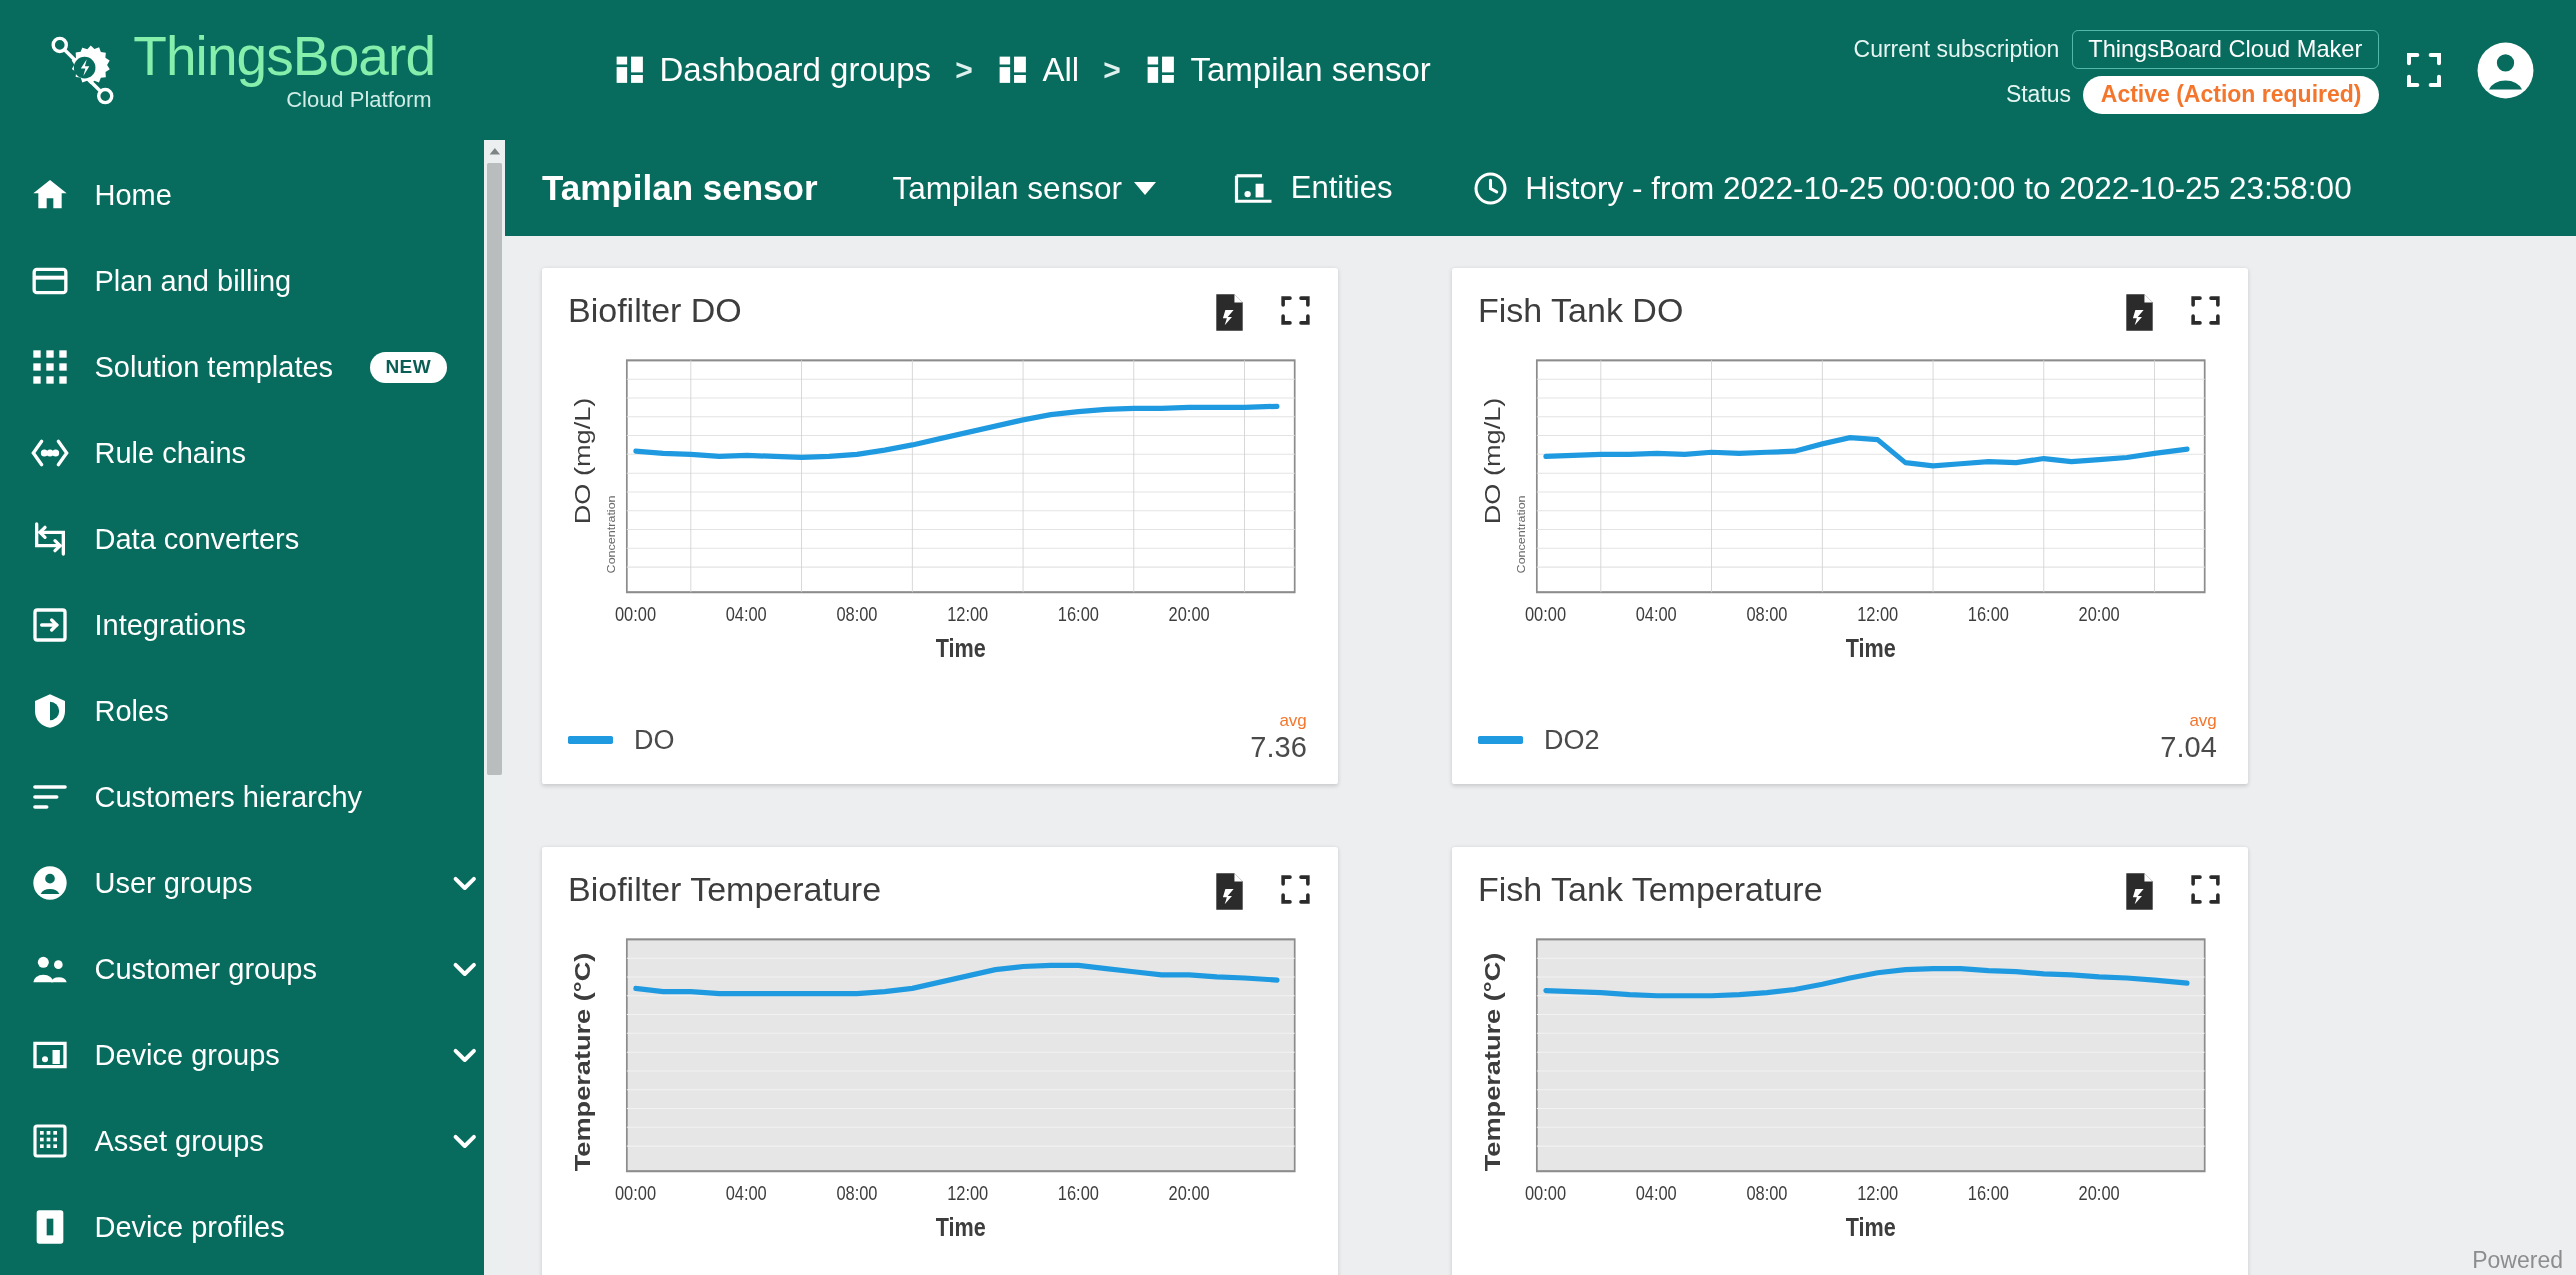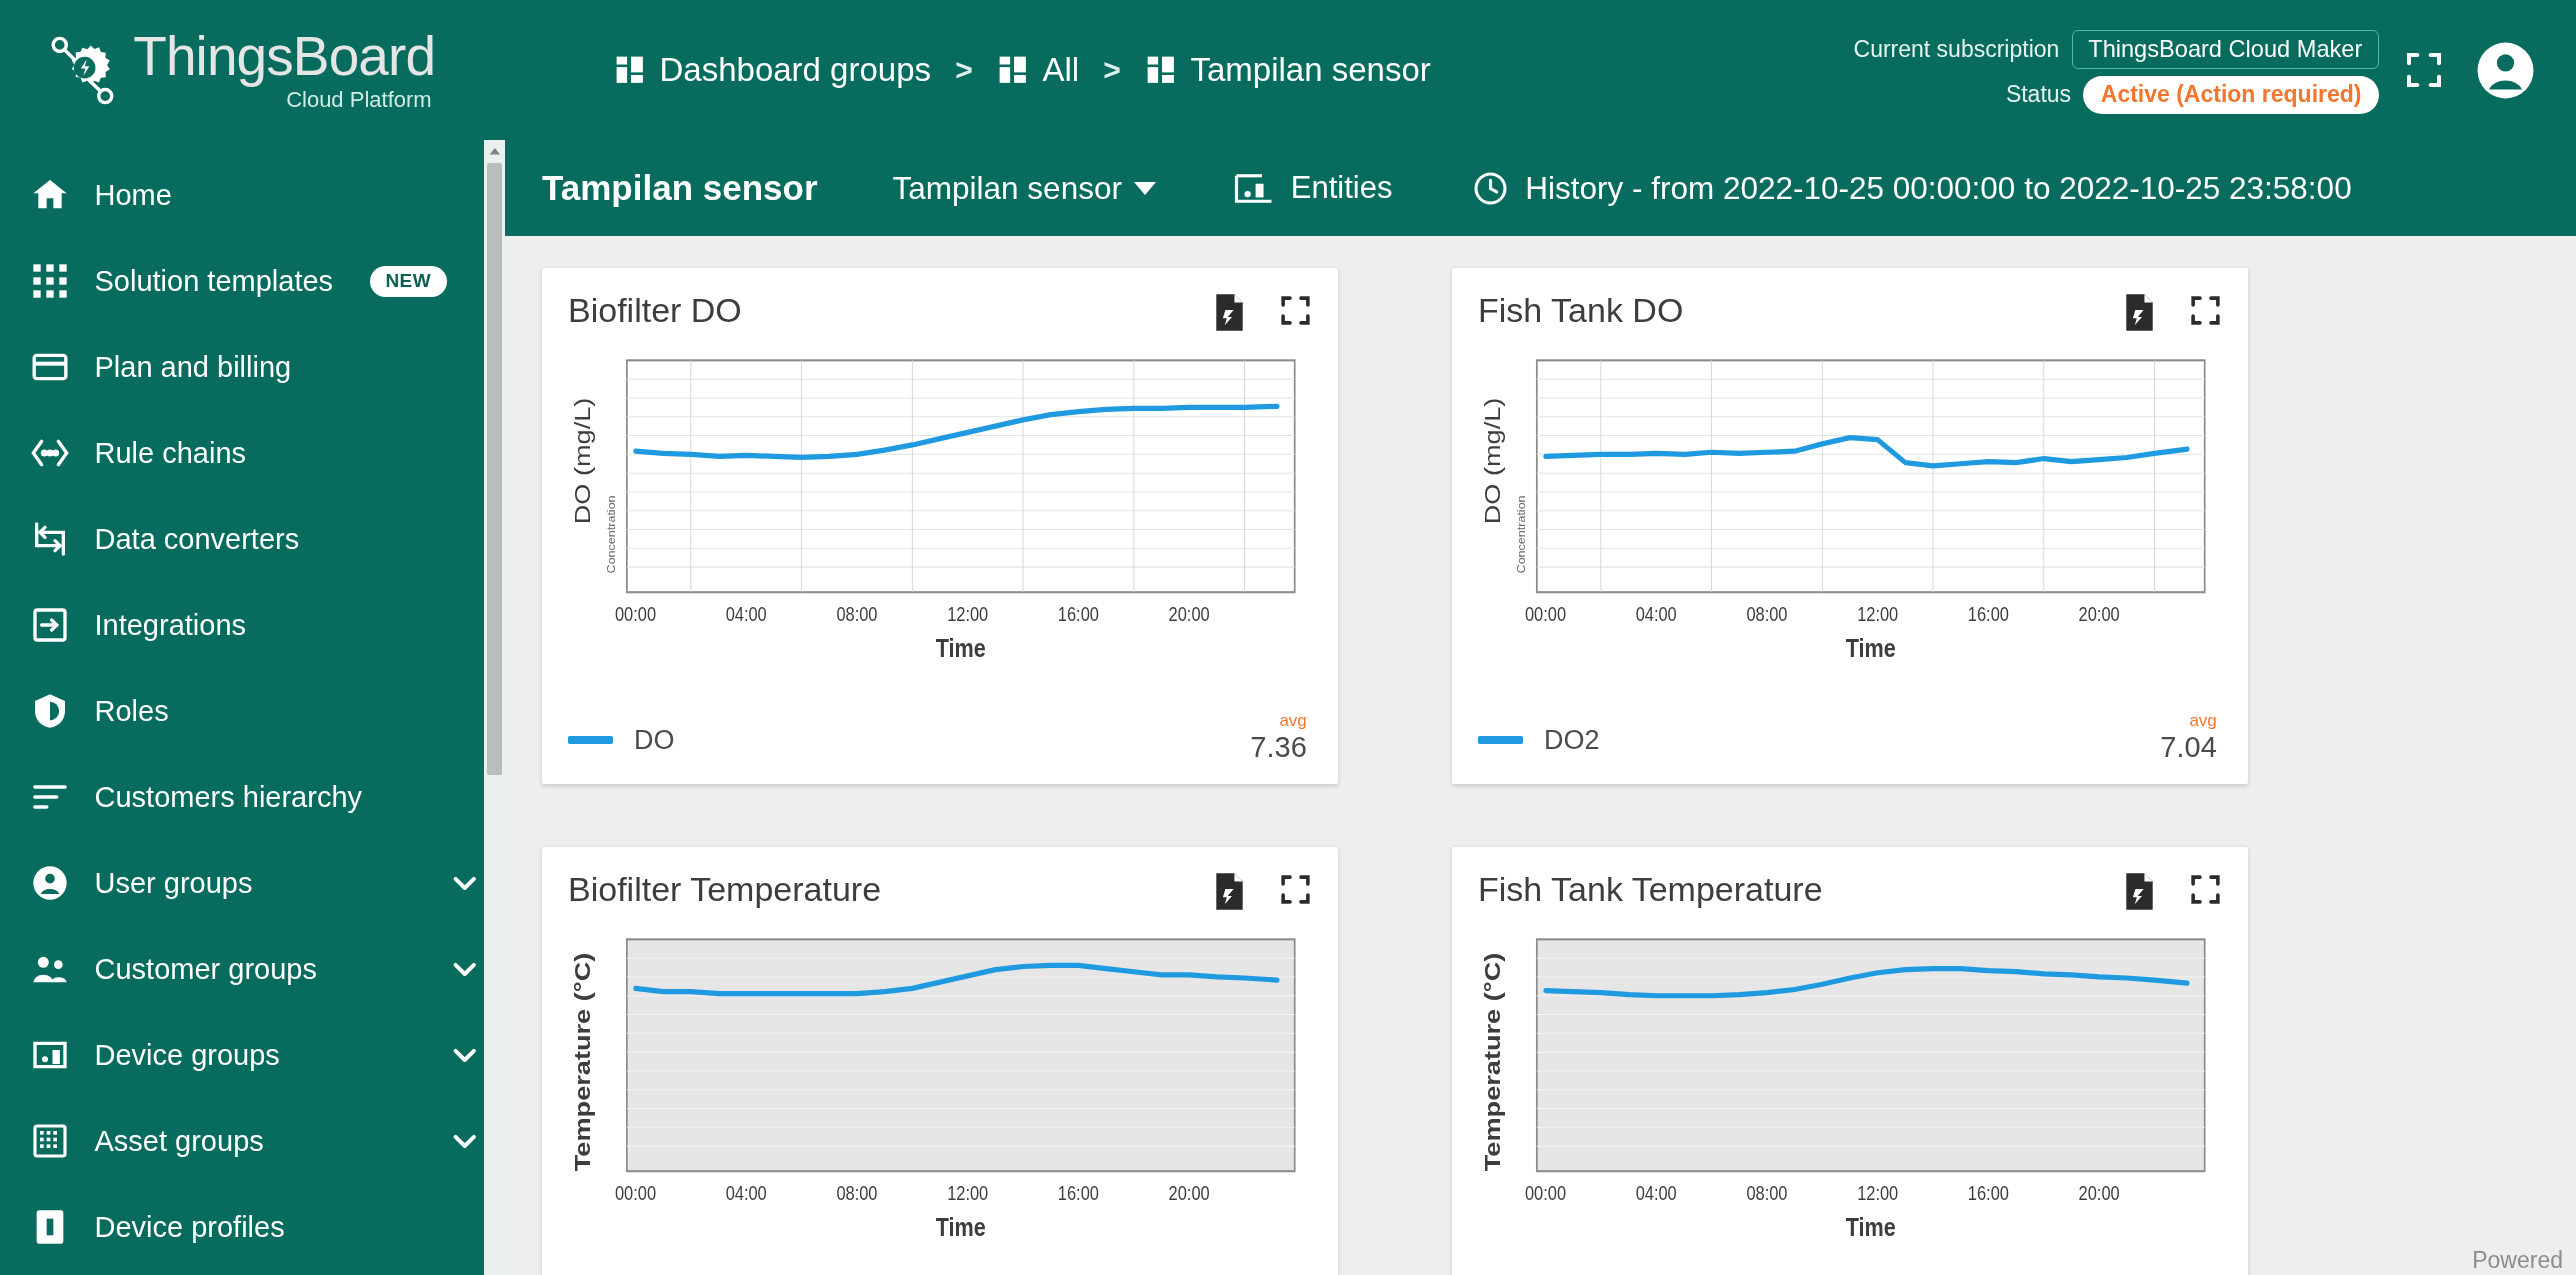--- a/index.html
+++ b/index.html
@@ -26,21 +26,21 @@
     flex: 0 0 542px;
     display: flex;
     align-items: center;
     padding-left: 37px;
     height: 100%;
   }
   .brand-logo { width: 91px; height: 91px; flex: 0 0 91px; }
   .brand-text { margin-left: 5.2px; display:flex; flex-direction: column; align-items: flex-start; }
   .brand-title {
     font-size: 55px;
-    color: #e5e5e5;
+    color: #86efac;
     letter-spacing: -0.9px;
     line-height: 1;
     font-weight: 400;
   }
   .brand-sub {
     font-size: 22px;
     color: #cfece7;
     line-height: 1;
     margin-top: 5.2px;
     align-self: flex-end;
@@ -339,44 +339,44 @@
         <span class="nav-icon">
           <svg viewBox="0 0 24 24" width="40" height="40" fill="#ffffff">
               <path d="M12 3 L22 11 h-3 v9 h-5 v-6 h-4 v6 H5 v-9 H2 z"></path>
             </svg>
         </span>
         <span class="nav-label">Home</span>
       </div>
 
       <div class="nav-item">
         <span class="nav-icon">
+          <svg viewBox="0 0 24 24" width="40" height="40" fill="none" stroke="#ffffff" stroke-width="2">
+              <rect x="2.5" y="5" width="19" height="14" rx="1.6"></rect>
+              <path d="M2.5 10 H21.5" stroke-width="2.4"></path>
+            </svg>
+        </span>
+        <span class="nav-label">Plan and billing</span>
+      </div>
+
+      <div class="nav-item">
+        <span class="nav-icon">
           <svg viewBox="0 0 24 24" width="40" height="40" fill="#ffffff">
             <rect x="2" y="2" width="4.4" height="4.4"></rect>
               <rect x="9.8" y="2" width="4.4" height="4.4"></rect>
               <rect x="17.6" y="2" width="4.4" height="4.4"></rect>
             <rect x="2" y="9.8" width="4.4" height="4.4"></rect>
               <rect x="9.8" y="9.8" width="4.4" height="4.4"></rect>
               <rect x="17.6" y="9.8" width="4.4" height="4.4"></rect>
             <rect x="2" y="17.6" width="4.4" height="4.4"></rect>
               <rect x="9.8" y="17.6" width="4.4" height="4.4"></rect>
               <rect x="17.6" y="17.6" width="4.4" height="4.4"></rect>
           </svg>
         </span>
         <span class="nav-label">Solution templates</span>
         <span class="nav-badge">NEW</span>
-      </div>
-
-      <div class="nav-item">
-        <span class="nav-icon">
-          <svg viewBox="0 0 24 24" width="40" height="40" fill="none" stroke="#ffffff" stroke-width="2">
-              <rect x="2.5" y="5" width="19" height="14" rx="1.6"></rect>
-              <path d="M2.5 10 H21.5" stroke-width="2.4"></path>
-            </svg>
-        </span>
-        <span class="nav-label">Plan and billing</span>
       </div>
 
       <div class="nav-item">
         <span class="nav-icon">
           <svg viewBox="0 0 24 24" width="40" height="40" fill="none" stroke="#ffffff" stroke-width="2" stroke-linecap="round">
             <path d="M7 5 L2 12 L7 19"></path>
               <path d="M17 5 L22 12 L17 19"></path>
             <circle cx="8.6" cy="12" r="1.1" fill="#ffffff"></circle>
               <circle cx="12" cy="12" r="1.1" fill="#ffffff"></circle>
               <circle cx="15.4" cy="12" r="1.1" fill="#ffffff"></circle>

